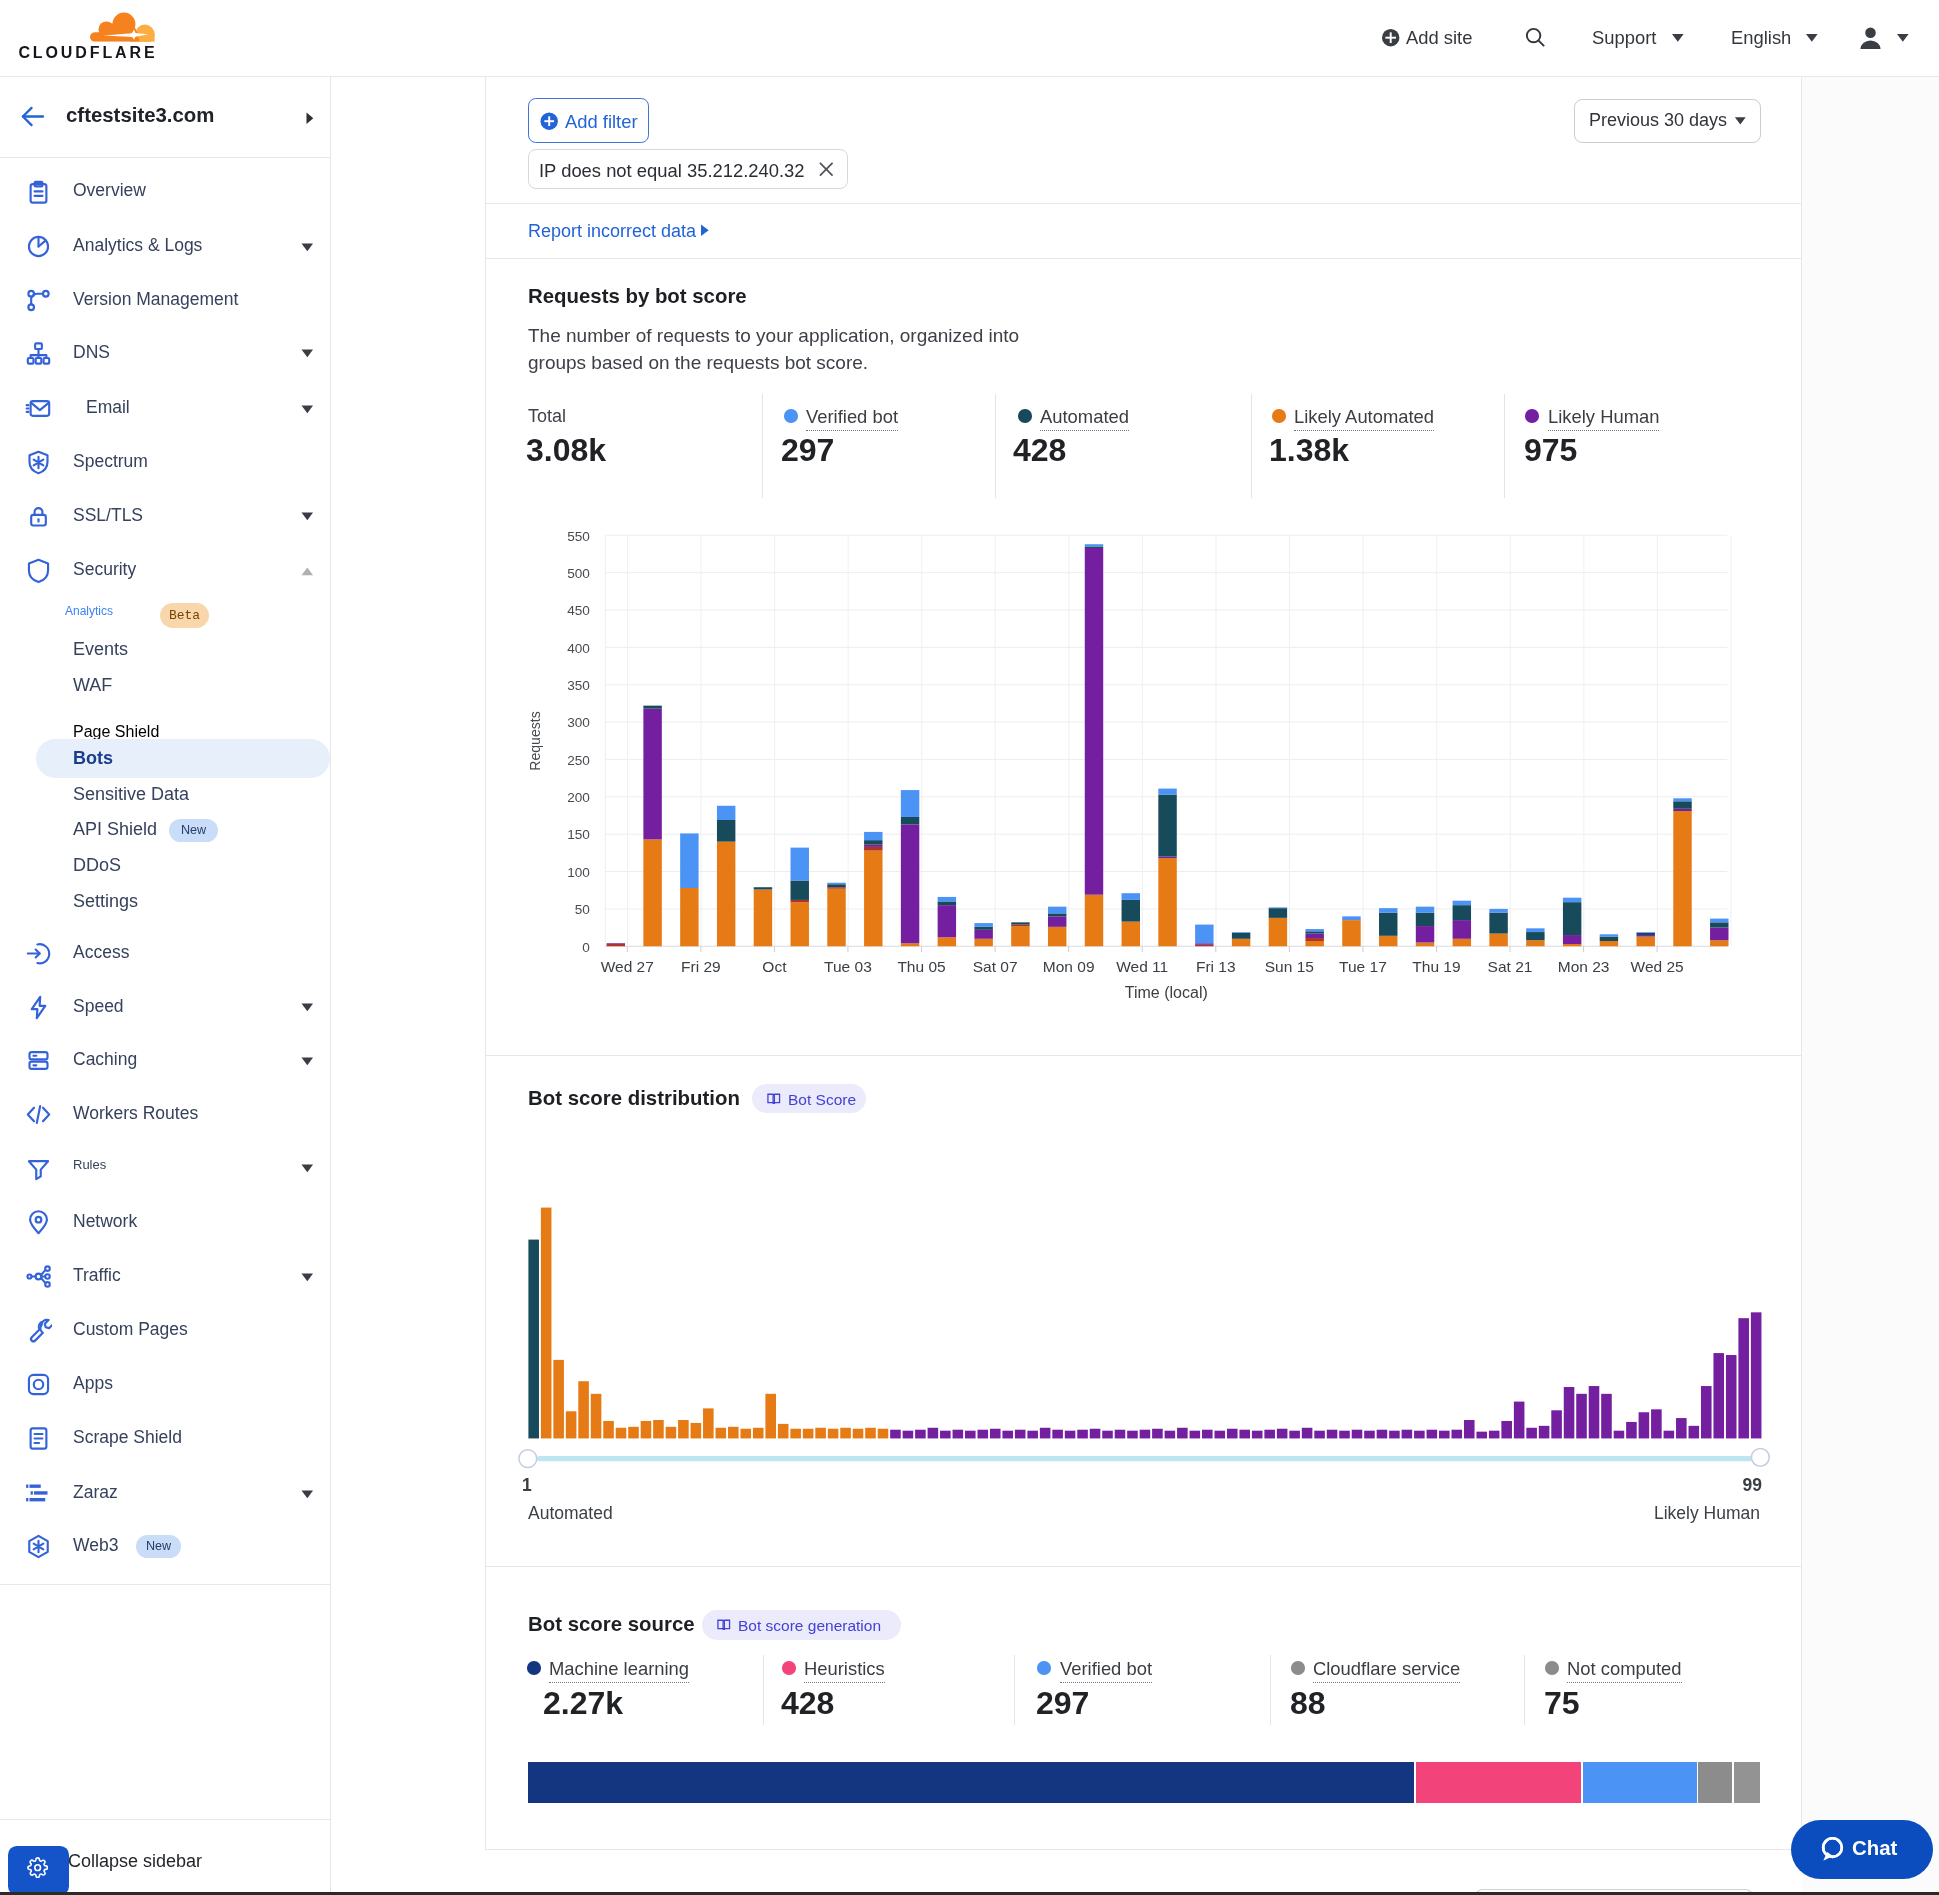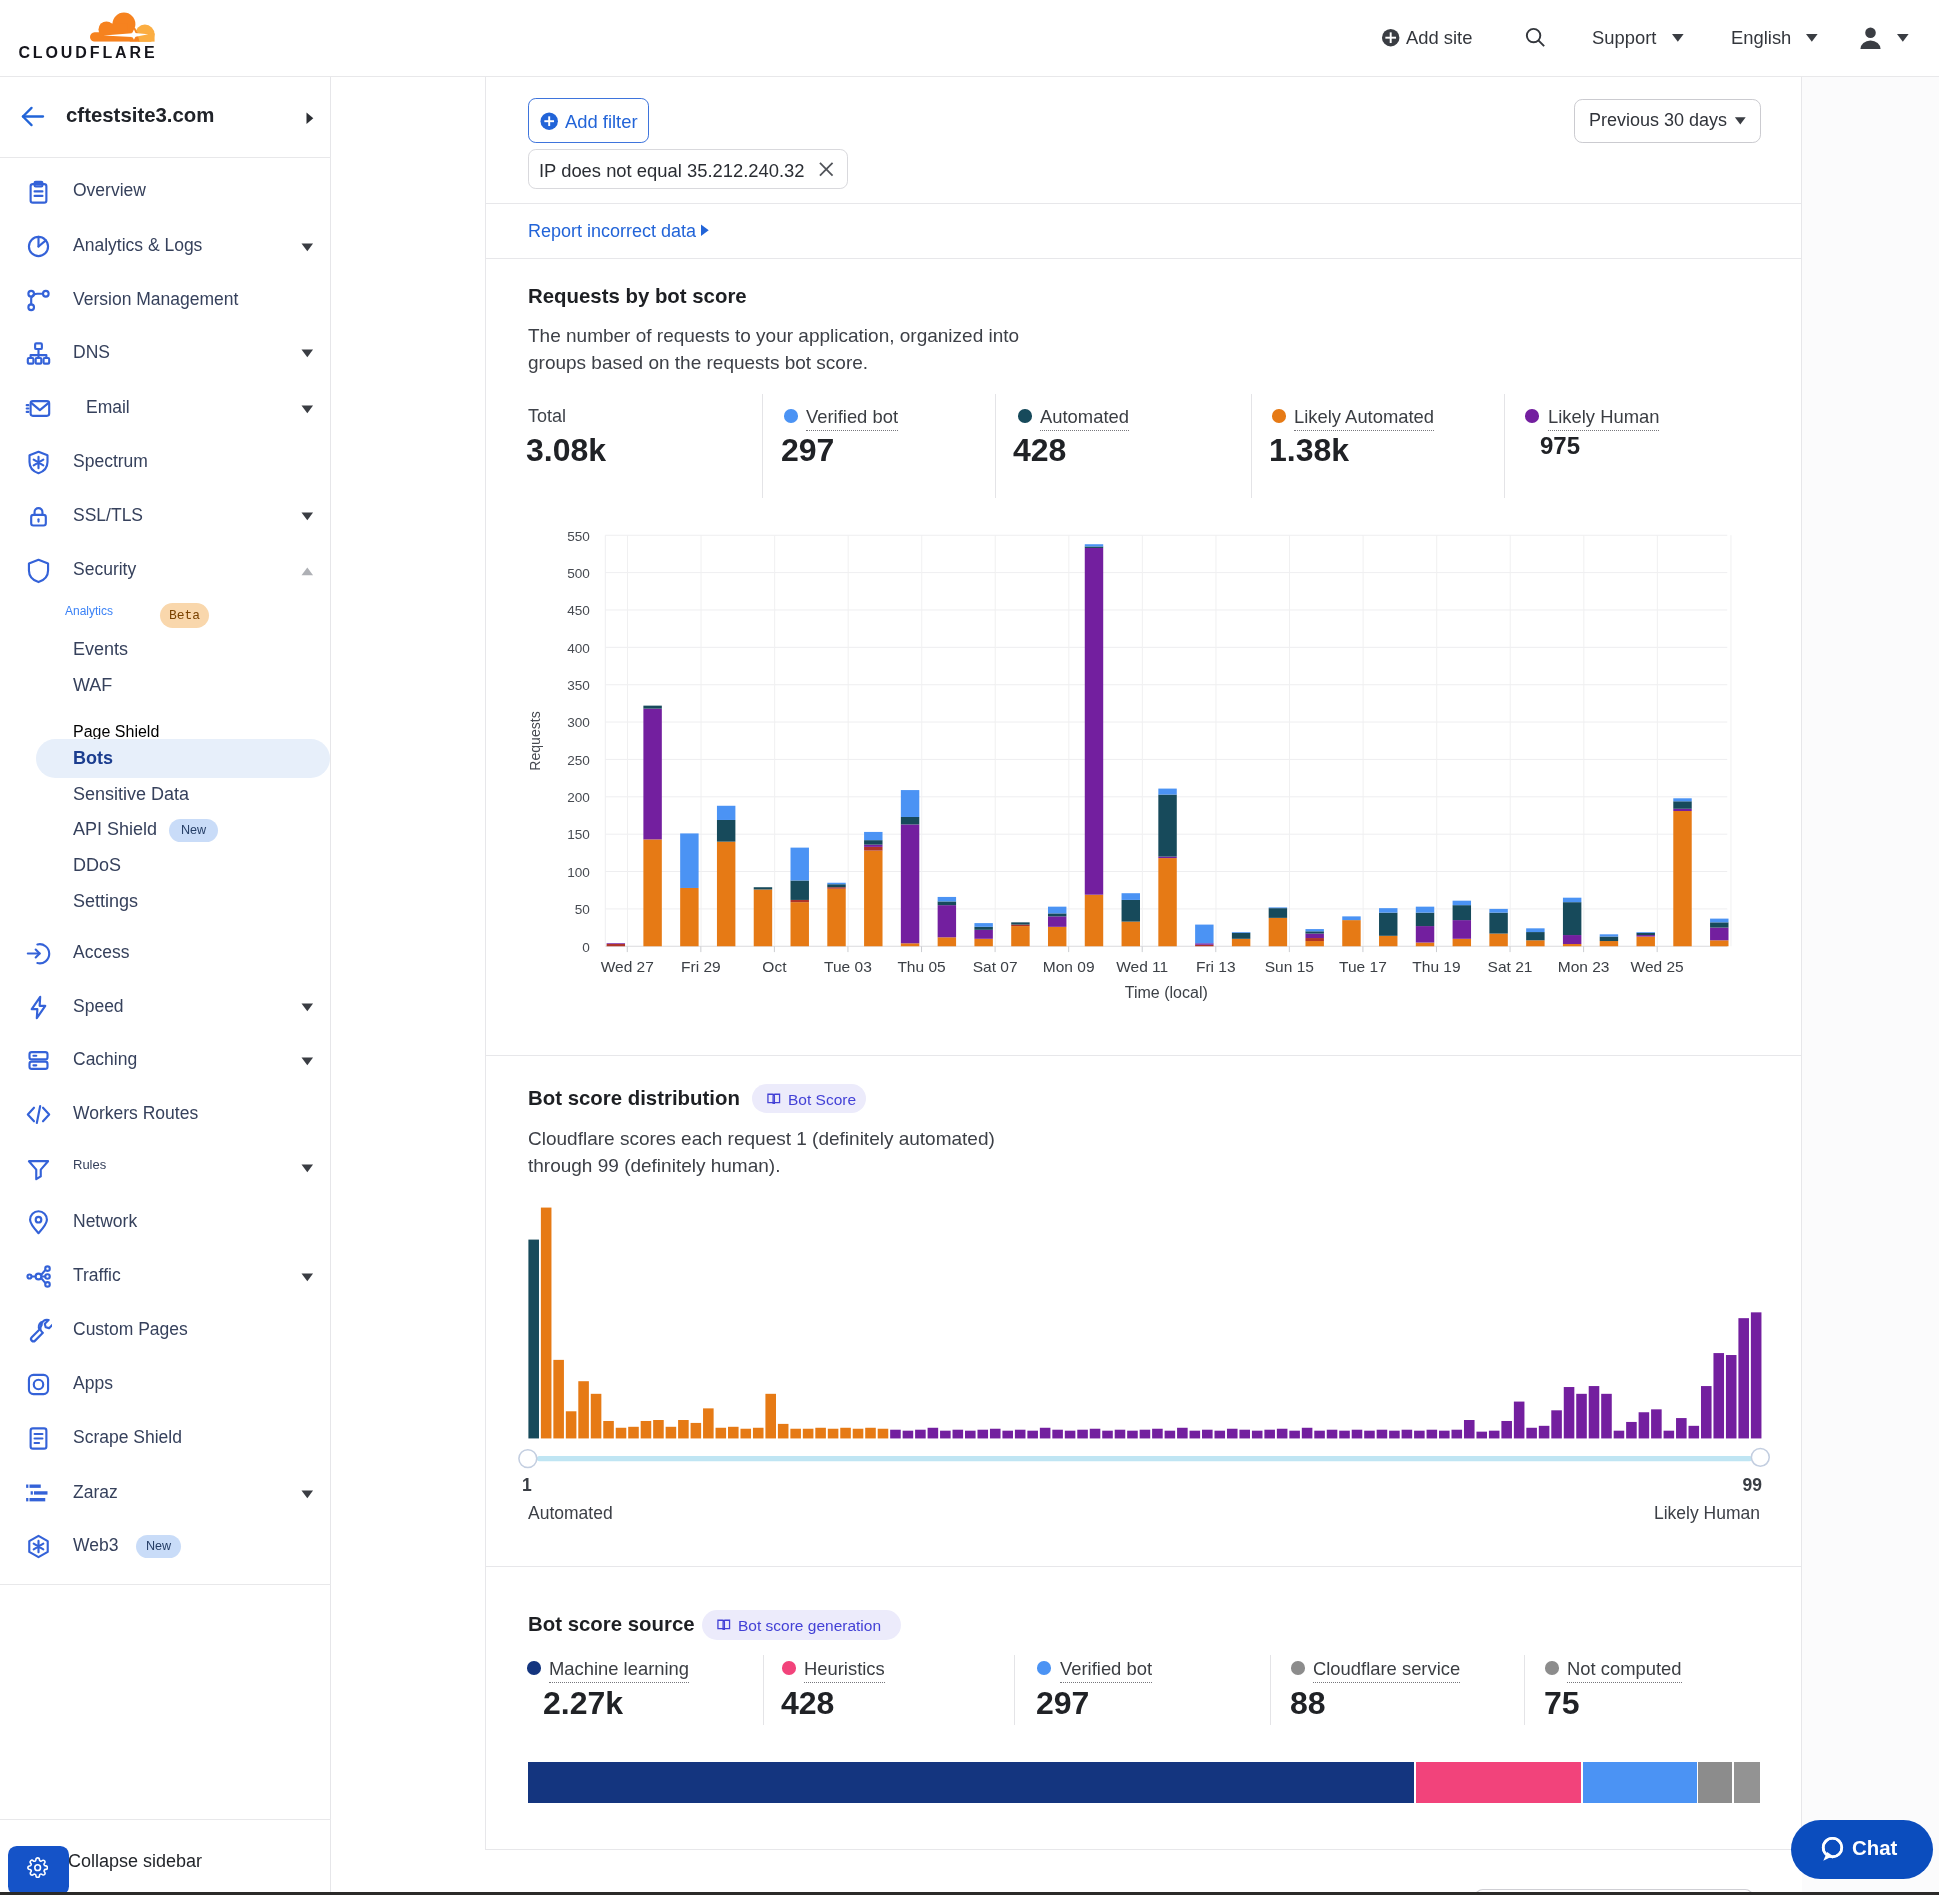--- a/index.html
+++ b/index.html
@@ -320,21 +320,21 @@
 <div class="abs" style="left:806px;top:406px;font-size:18.4px;color:#3A3D42;border-bottom:1.9px dotted #77777c;padding-bottom:1.9px;">Verified bot</div>
 <div class="abs" style="left:781px;top:432px;font-size:32px;font-weight:bold;color:#202226;">297</div>
 <div class="abs" style="left:1018px;top:409px;width:13.6px;height:13.6px;border-radius:6.8px;background:#174A5B;"></div>
 <div class="abs" style="left:1040px;top:406px;font-size:18.4px;color:#3A3D42;border-bottom:1.9px dotted #77777c;padding-bottom:1.9px;">Automated</div>
 <div class="abs" style="left:1013px;top:432px;font-size:32px;font-weight:bold;color:#202226;">428</div>
 <div class="abs" style="left:1272px;top:409px;width:13.6px;height:13.6px;border-radius:6.8px;background:#E67A15;"></div>
 <div class="abs" style="left:1294px;top:406px;font-size:18.4px;color:#3A3D42;border-bottom:1.9px dotted #77777c;padding-bottom:1.9px;">Likely Automated</div>
 <div class="abs" style="left:1269px;top:432px;font-size:32px;font-weight:bold;color:#202226;">1.38k</div>
 <div class="abs" style="left:1525px;top:409px;width:13.6px;height:13.6px;border-radius:6.8px;background:#731F9F;"></div>
 <div class="abs" style="left:1548px;top:406px;font-size:18.4px;color:#3A3D42;border-bottom:1.9px dotted #77777c;padding-bottom:1.9px;">Likely Human</div>
-<div class="abs" style="left:1524px;top:432px;font-size:24px;font-weight:bold;color:#202226;margin-left:16px;">975</div>
+<div class="abs" style="left:1524px;top:432px;font-size:32px;font-weight:bold;color:#202226;">975</div>
 <svg class="abs" style="left:485px;top:505px;" width="1316" height="505" viewBox="0 0 1356 520">
       <line x1="124.0" y1="454.5" x2="1280.0" y2="454.5" stroke="#D9D9DC" stroke-width="1"></line>
       <text x="108.0" y="460.0" text-anchor="end" font-size="14" fill="#474B52">0</text>
       <line x1="124.0" y1="416.0" x2="1280.0" y2="416.0" stroke="#EDEDEF" stroke-width="1"></line>
       <text x="108.0" y="421.5" text-anchor="end" font-size="14" fill="#474B52">50</text>
       <line x1="124.0" y1="377.5" x2="1280.0" y2="377.5" stroke="#EDEDEF" stroke-width="1"></line>
       <text x="108.0" y="383.0" text-anchor="end" font-size="14" fill="#474B52">100</text>
       <line x1="124.0" y1="339.0" x2="1280.0" y2="339.0" stroke="#EDEDEF" stroke-width="1"></line>
       <text x="108.0" y="344.5" text-anchor="end" font-size="14" fill="#474B52">150</text>
       <line x1="124.0" y1="300.5" x2="1280.0" y2="300.5" stroke="#EDEDEF" stroke-width="1"></line>
@@ -510,21 +510,20 @@
       <rect x="1262.3" y="429.86" width="19" height="5.39" fill="#174A5B"></rect>
       <rect x="1262.3" y="426.01" width="19" height="3.85" fill="#4B93F4"></rect>
     </svg>
 <div class="abs" style="left:528px;top:1087px;font-size:20.4px;font-weight:bold;color:#1D1F23;">Bot score distribution</div>
 <div class="abs" style="left:752px;top:1084px;width:114px;height:29px;background:#ECEBFB;border-radius:14.6px;"></div>
 <svg class="abs" style="left:766px;top:1091px;" width="15.5" height="15.5" viewBox="0 0 24 24" fill="none" stroke="#4341D6" stroke-width="2">
       <path d="M3 5 h7 a3 3 0 0 1 3 3 v12 a2 2 0 0 0 -2 -2 H3 z"></path>
       <path d="M21 5 h-7 a3 3 0 0 0 -3 3 v12 a2 2 0 0 1 2 -2 h8 z"></path>
     </svg>
 <div class="abs" style="left:788px;top:1091px;font-size:15.5px;color:#4341D6;">Bot Score</div>
-<div class="abs" style="left:528px;top:1125px;font-size:19px;line-height:27px;color:#3D4047;">Cloudflare scores each request 1 (definitely automated)<br>through 99 (definitely human).</div>
 <svg class="abs" style="left:485px;top:1194px;" width="1316" height="291" viewBox="0 0 1356 300">
       <rect x="44.40" y="47.0" width="10.9" height="205" fill="#174A5B"></rect>
       <rect x="57.26" y="14.0" width="10.9" height="238" fill="#E67A15"></rect>
       <rect x="70.12" y="171.0" width="10.9" height="81" fill="#E67A15"></rect>
       <rect x="82.98" y="224.0" width="10.9" height="28" fill="#E67A15"></rect>
       <rect x="95.84" y="193.0" width="10.9" height="59" fill="#E67A15"></rect>
       <rect x="108.70" y="206.0" width="10.9" height="46" fill="#E67A15"></rect>
       <rect x="121.56" y="234.0" width="10.9" height="18" fill="#E67A15"></rect>
       <rect x="134.42" y="241.0" width="10.9" height="11" fill="#E67A15"></rect>
       <rect x="147.28" y="240.0" width="10.9" height="12" fill="#E67A15"></rect>

